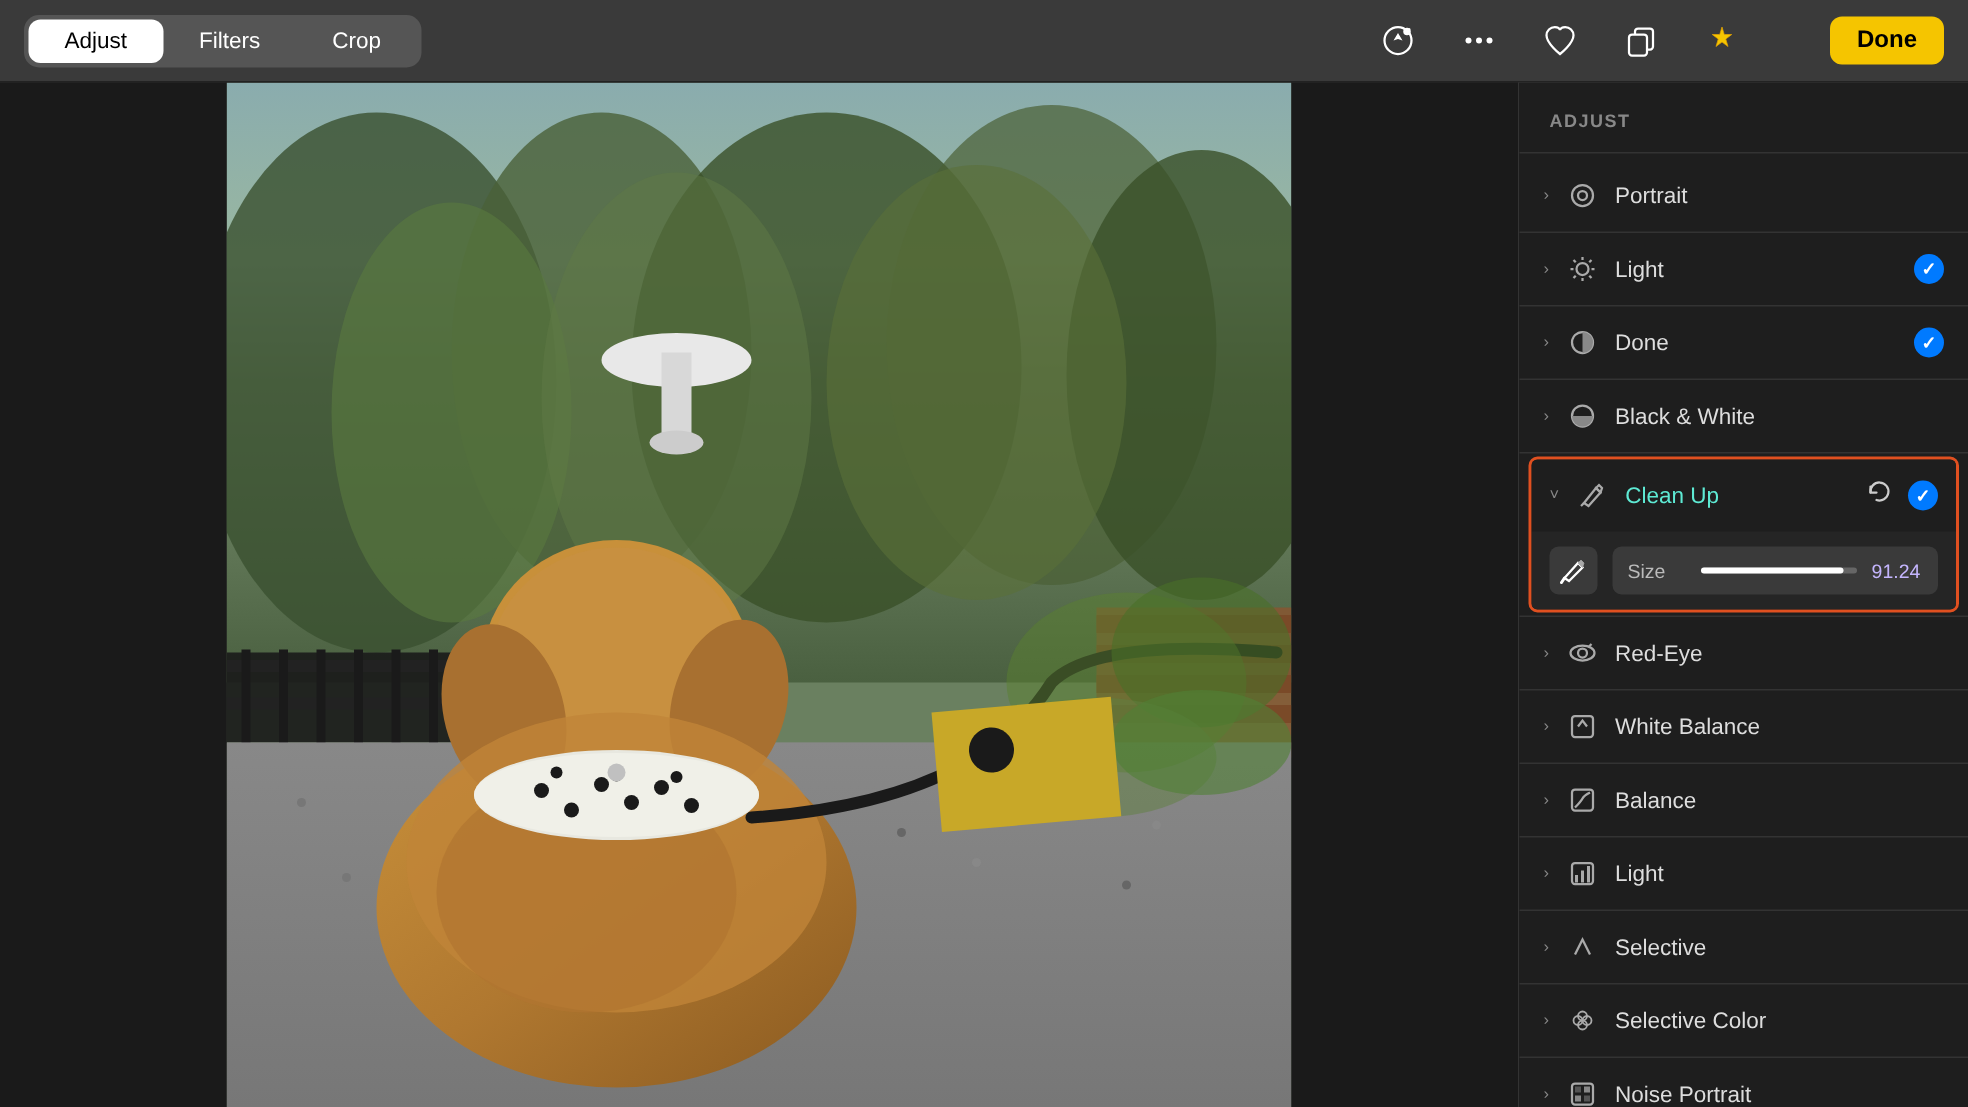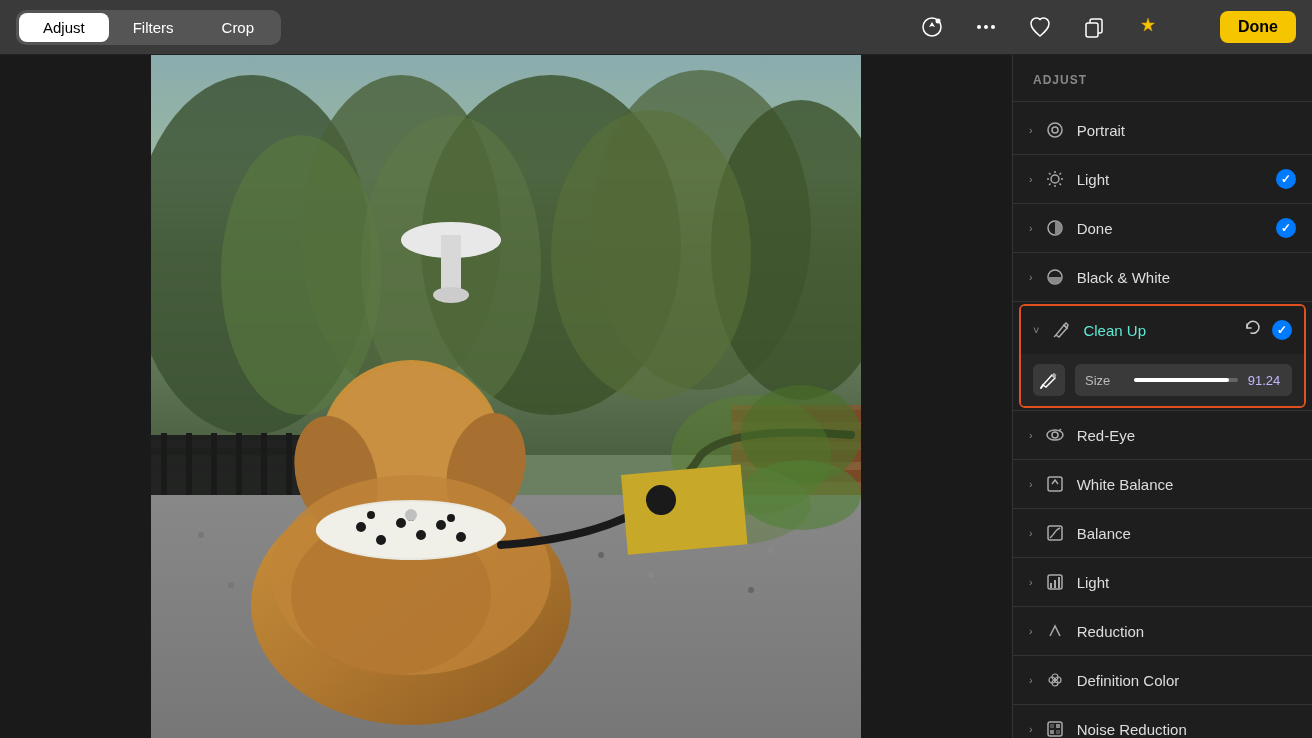--- a/index.html
+++ b/index.html
@@ -630,48 +630,48 @@
 
     <div class="divider"></div>
 
     <div class="adjust-item">
       <span class="chevron">›</span>
       <span class="item-icon">
         <svg width="18" height="18" viewBox="0 0 18 18" fill="none">
           <path d="M4 14 L9 4 L14 14" stroke="#aaa" stroke-width="1.5" fill="none"></path>
         </svg>
       </span>
-      <span class="item-label">Reduction</span>
+      <span class="item-label">Selective</span>
     </div>
 
     <div class="divider"></div>
 
     <div class="adjust-item">
       <span class="chevron">›</span>
       <span class="item-icon">
         <svg width="18" height="18" viewBox="0 0 18 18" fill="none">
           <circle cx="6" cy="9" r="3" stroke="#aaa" stroke-width="1.2" fill="none"></circle>
           <circle cx="12" cy="9" r="3" stroke="#aaa" stroke-width="1.2" fill="none"></circle>
           <circle cx="9" cy="6" r="3" stroke="#aaa" stroke-width="1.2" fill="none"></circle>
           <circle cx="9" cy="12" r="3" stroke="#aaa" stroke-width="1.2" fill="none"></circle>
         </svg>
       </span>
-      <span class="item-label">Definition Color</span>
+      <span class="item-label">Selective Color</span>
     </div>
 
     <div class="divider"></div>
 
     <div class="adjust-item">
       <span class="chevron">›</span>
       <span class="item-icon">
         <svg width="18" height="18" viewBox="0 0 18 18" fill="none">
           <rect x="2" y="2" width="14" height="14" rx="2" stroke="#aaa" stroke-width="1.5"></rect>
           <rect x="4" y="4" width="4" height="4" fill="#555"></rect>
           <rect x="10" y="4" width="4" height="4" fill="#888"></rect>
           <rect x="4" y="10" width="4" height="4" fill="#888"></rect>
           <rect x="10" y="10" width="4" height="4" fill="#555"></rect>
         </svg>
       </span>
-      <span class="item-label">Noise Reduction</span>
+      <span class="item-label">Noise Portrait</span>
     </div>
 
   </div>
 </div>
 
 </body></html>

